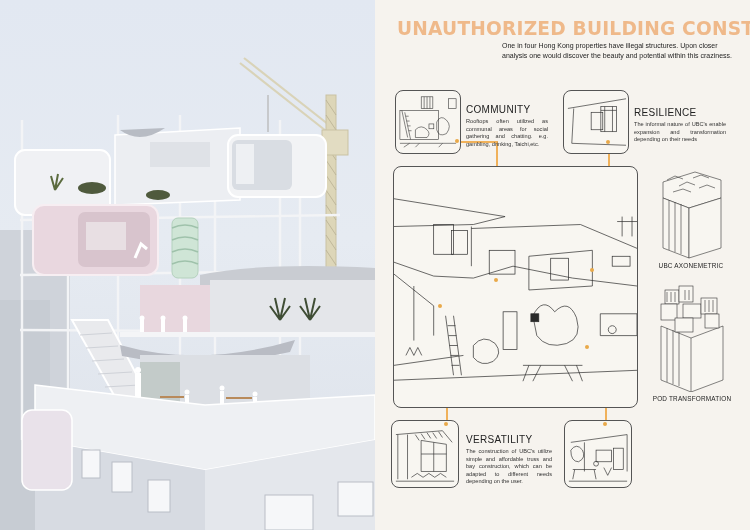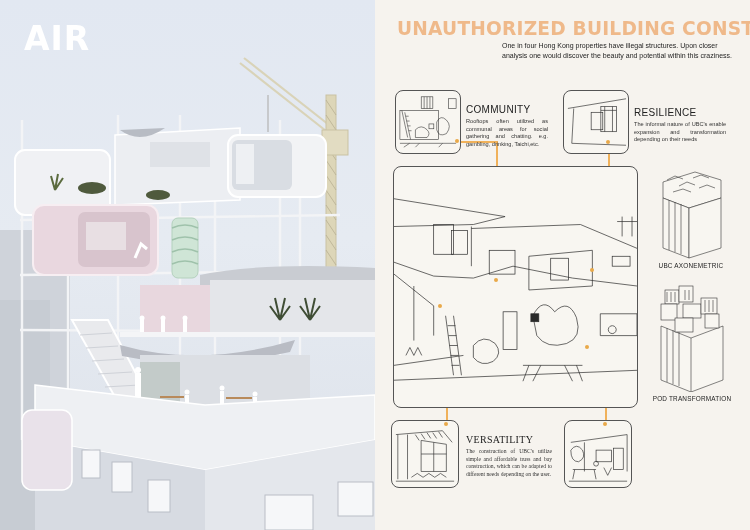--- a/index.html
+++ b/index.html
@@ -155,21 +155,20 @@
       <rect x="112" y="462" width="20" height="30"></rect>
       <rect x="148" y="480" width="22" height="32"></rect>
       <rect x="265" y="495" width="48" height="35"></rect>
       <rect x="338" y="482" width="35" height="34"></rect>
     </g>
 
     <rect x="22" y="410" width="50" height="80" rx="10" fill="#e9e2ea" stroke="#ffffff" stroke-width="1.5"></rect>
   </svg>
 
   <div class="title">
-    <div>AIR</div>
   </div>
 </div>
 
 <div class="right">
   <div class="heading">UNAUTHORIZED BUILDING CONSTRUCTION</div>
   <div class="intro">One in four Hong Kong properties have illegal structures. Upon closer analysis one would discover the beauty and potential within this craziness.</div>
 
   <div class="connector" style="left:82px;top:141px;width:40px;height:1.5px;"></div>
   <div class="connector" style="left:121px;top:141px;width:1.5px;height:140px;"></div>
   <div class="connector" style="left:233px;top:150px;width:1.5px;height:120px;"></div>
@@ -264,21 +263,21 @@
         <path d="M30 20 L30 52 L56 52 L56 24 Z"></path>
         <line x1="43" y1="22" x2="43" y2="52"></line>
         <path d="M30 34 h26"></path>
         <path d="M24 14 l4 6 M30 13 l4 6 M36 12 l4 6 M42 12 l4 6 M48 11 l4 6"></path>
         <path d="M20 58 l6 -4 l6 4 l6 -4 l6 4 l6 -4 l6 4"></path>
         <path d="M4 62 h60"></path>
       </g>
     </svg>
   </div>
   <div class="dot" style="left:69px;top:422px;"></div>
-  <div class="card-text" style="left:91px;top:434px;width:86px;font-family:Liberation Serif, serif;">
+  <div class="card-text" style="left:91px;top:434px;width:86px;">
     <div class="ct-title">VERSATILITY</div>
     <div class="ct-body">The construction of UBC's utilize simple and affordable truss and bay construction, which can be adapted to different needs depending on the user.</div>
   </div>
 
   <div class="sketch-box" style="left:189px;top:420px;width:68px;height:68px;">
     <svg viewBox="0 0 68 68">
       <g stroke="#333" stroke-width="0.7" fill="none">
         <path d="M6 22 L64 14"></path>
         <path d="M20 22 L20 52 M64 14 L64 52"></path>
         <rect x="32" y="30" width="16" height="12"></rect>

